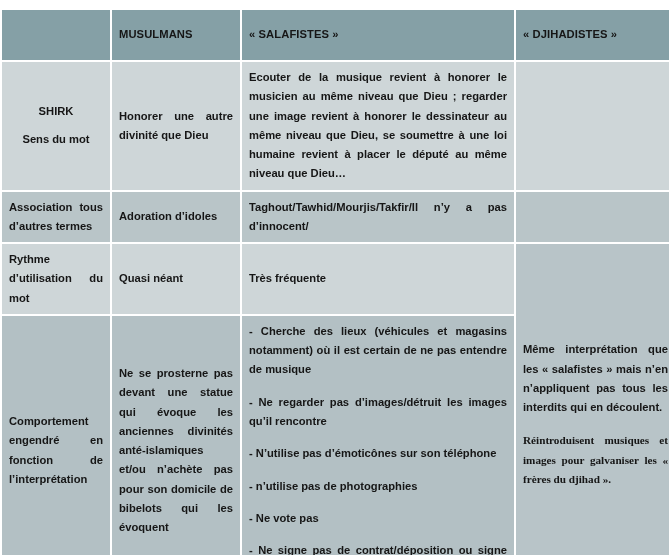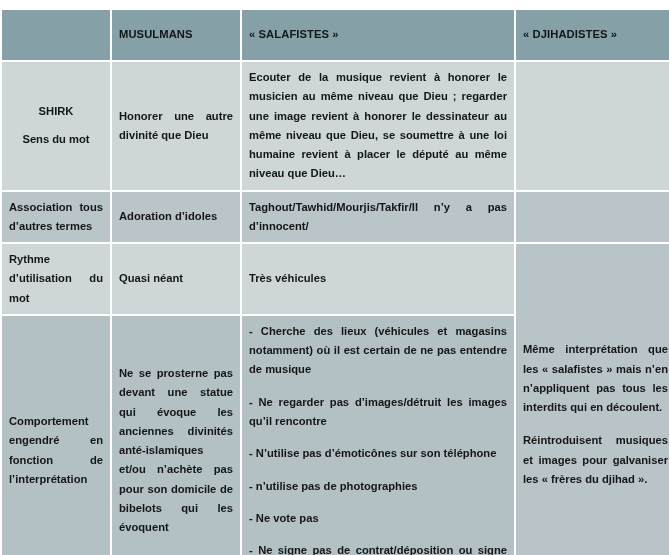--- a/index.html
+++ b/index.html
@@ -91,21 +91,21 @@
   .cell-inner p:last-child { margin-bottom: 0; }
 
   
   .stack p { margin: 0 0 9px 0; text-align: center; }
   .stack p:last-child { margin-bottom: 0; }
 
   .bullet-list p { margin: 0 0 13px 0; }
   .bullet-list p:last-child { margin-bottom: 0; }
 
   .dji-cell p { margin: 0 0 14px 0; }
-  .dji-cell p:last-child { margin-bottom: 0; }
+  .dji-cell p:last-child { margin-bottom: 0; font-family: Liberation Serif, serif; }
 
   .no-just { text-align: left; }
 </style>
 </head>
 <body>
 
 <div class="table-wrap">
   <table class="comparison">
     <colgroup>
       <col class="c-term">
@@ -140,21 +140,21 @@
       <tr>
         <td class="tint-mid va-mid">Association tous d’autres termes</td>
         <td class="tint-mid va-mid no-just">Adoration d’idoles</td>
         <td class="tint-mid va-mid">Taghout/Tawhid/Mourjis/Takfir/Il n’y a pas d’innocent/</td>
         <td class="tint-mid va-mid"></td>
       </tr>
 
       <tr>
         <td class="tint-light2 va-mid">Rythme d’utilisation du mot</td>
         <td class="tint-light2 va-mid no-just">Quasi néant</td>
-        <td class="tint-light2 va-mid no-just">Très véhicules</td>
+        <td class="tint-light2 va-mid no-just">Très fréquente</td>
         <td class="tint-dji va-top" rowspan="2">
           <span class="cell-inner dji-cell">
             <p>Même interprétation que les « salafistes » mais n’en n’appliquent pas tous les interdits qui en découlent.</p>
             <p>Réintroduisent musiques et images pour galvaniser les « frères du djihad ».</p>
           </span>
         </td>
       </tr>
 
       <tr>
         <td class="tint-dark va-mid">Comportement engendré en fonction de l’interprétation</td>

